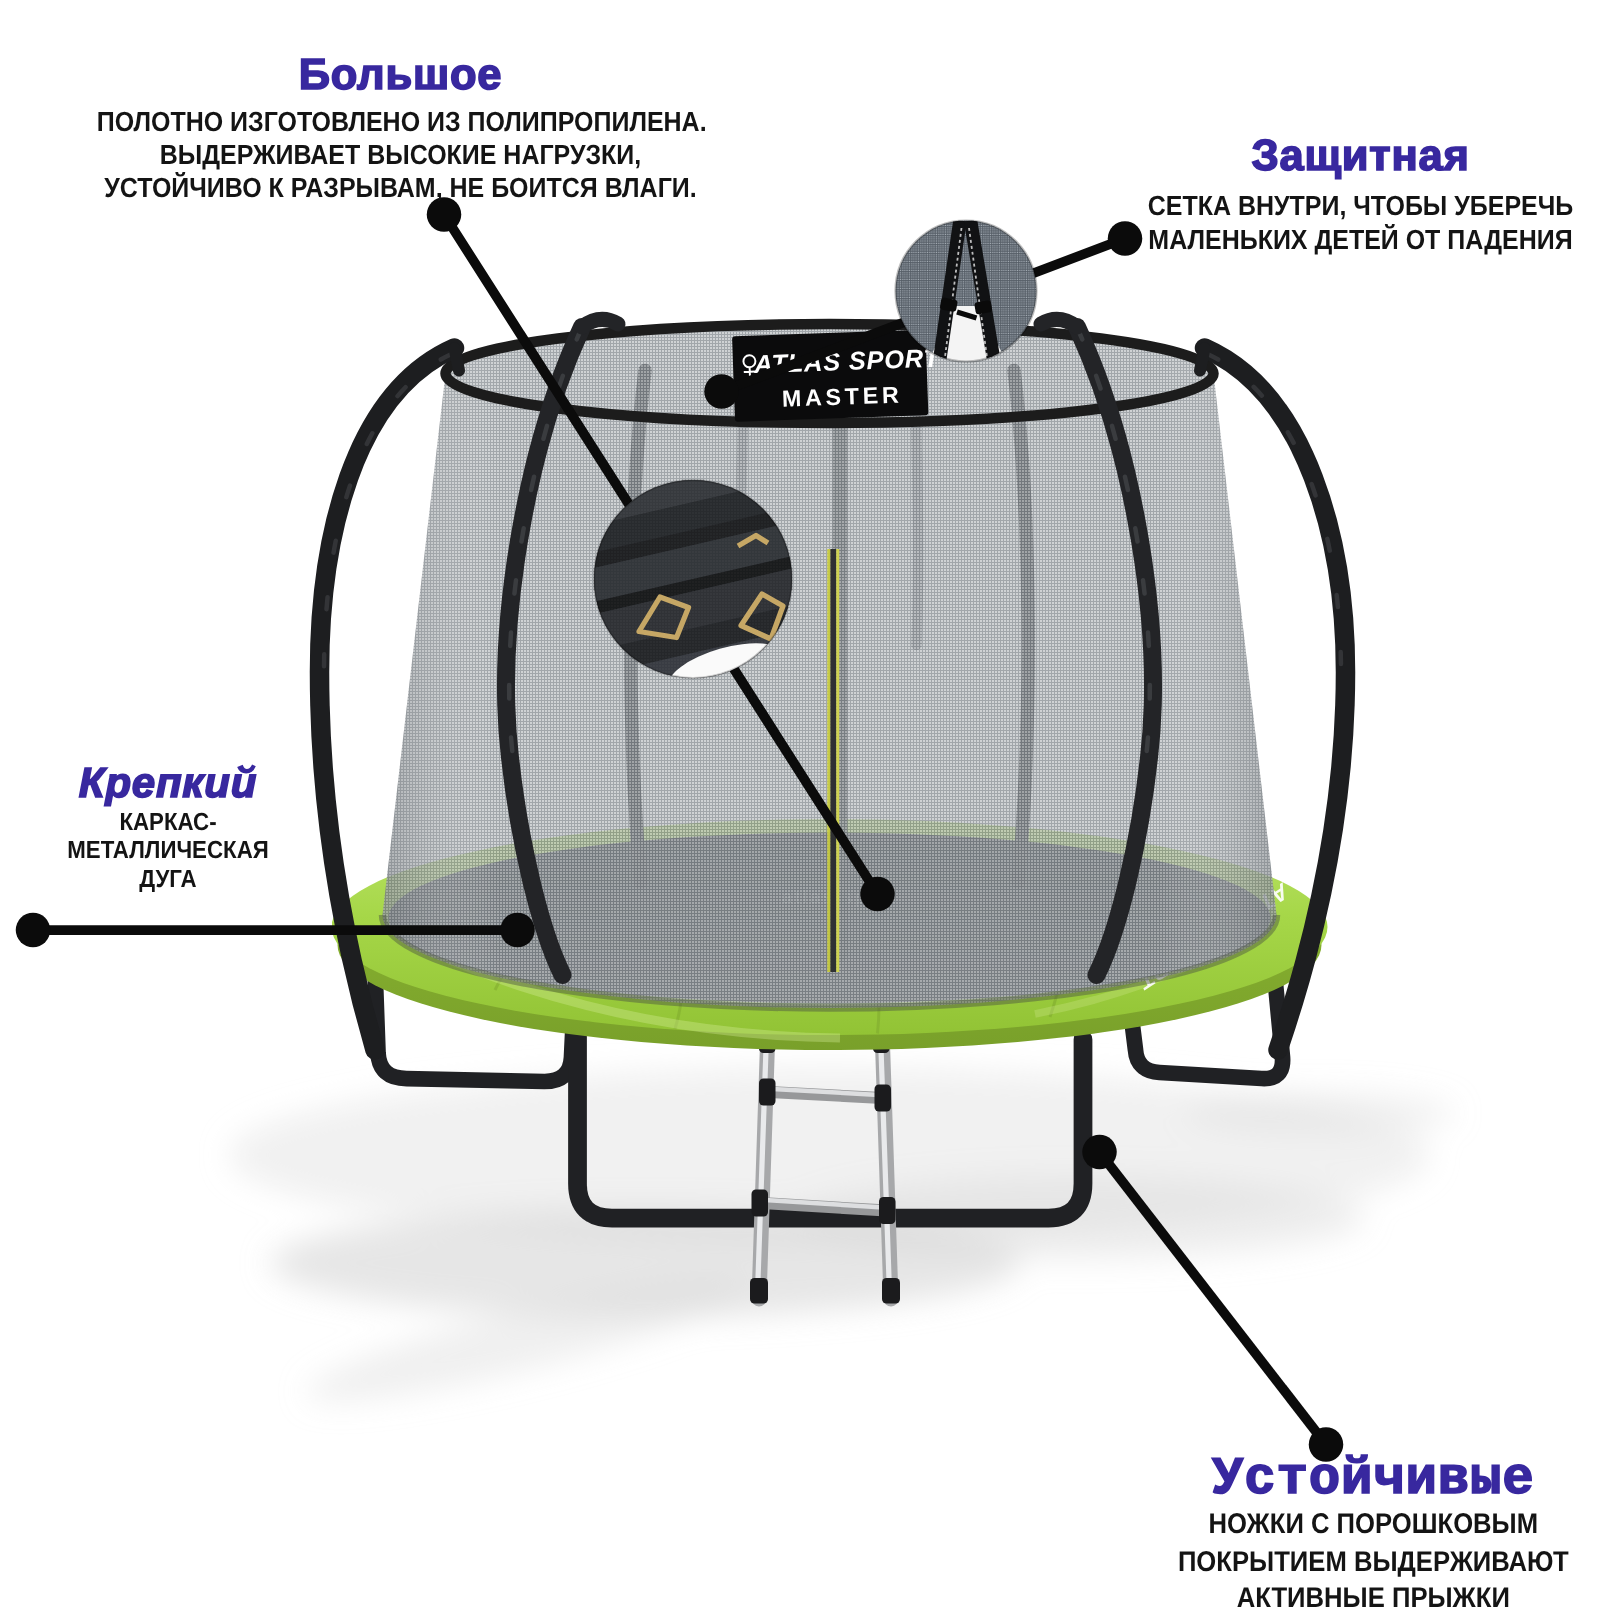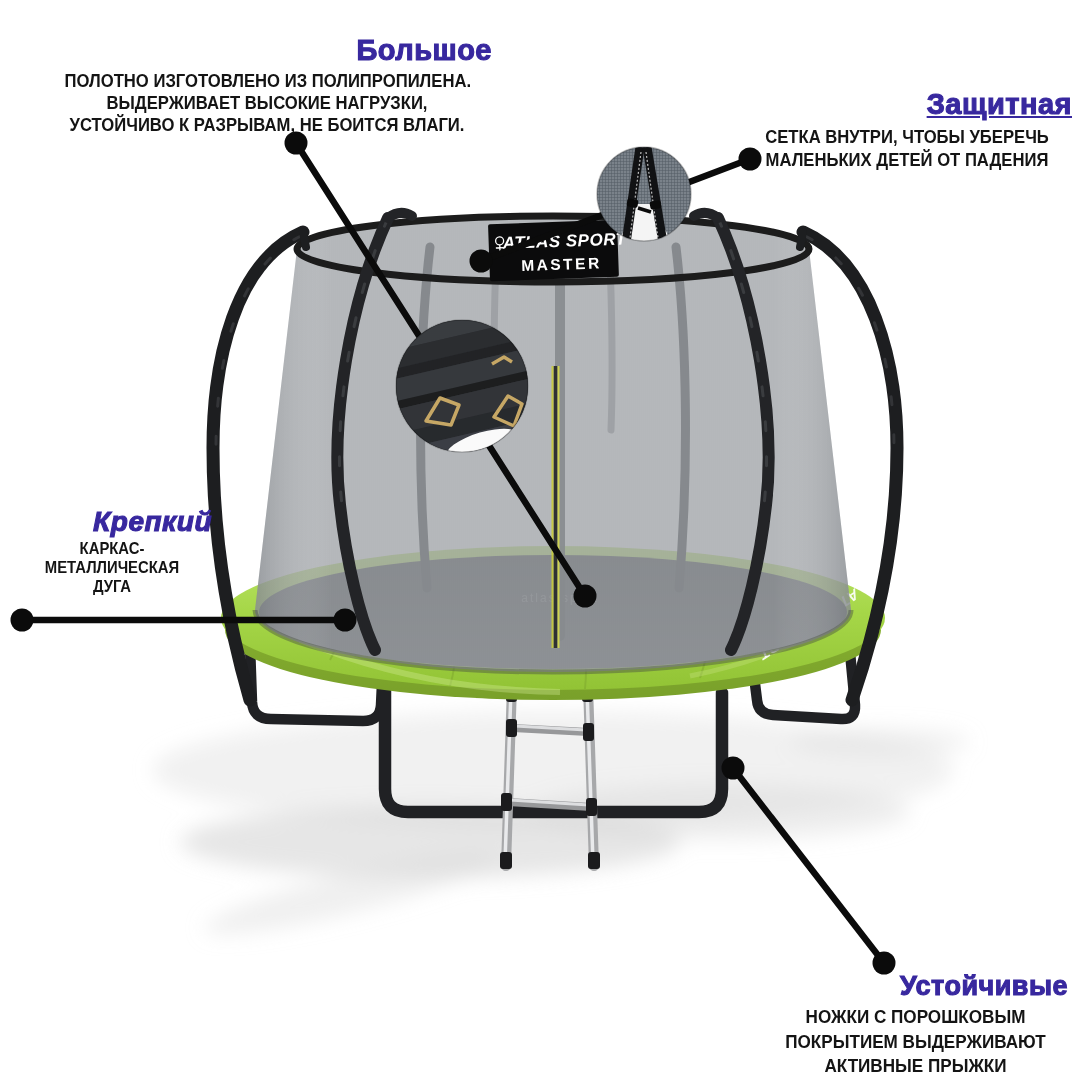--- a/index.html
+++ b/index.html
@@ -1,34 +1,34 @@
 <!DOCTYPE html>
 <html><head>
 <meta charset="utf-8">
 <style>
   html,body{margin:0;padding:0;background:#fff;}
   .stage{position:relative;width:1080px;height:1080px;background:#ffffff;overflow:hidden;
          font-family:"Liberation Sans", sans-serif;}
   .stage svg{position:absolute;left:0;top:0;}
   .callout{position:absolute;text-align:center;z-index:5;}
-  .co-title{color:#38289f;font-weight:700;letter-spacing:.5px;text-align:right;
+  .co-title{color:#38289f;font-weight:700;letter-spacing:.5px;
             -webkit-text-stroke:1.1px #38289f;}
   .co-body{color:#141414;font-weight:700;transform:scaleX(.9);transform-origin:50% 0;}
   .co-body div{white-space:nowrap;}
   #co-mat   {left:42px;  top:34px;  width:450px;}
   #co-mat   .co-title{font-size:29px;line-height:33px;}
   #co-mat   .co-body {font-size:18.5px;line-height:22px;margin-top:3px;}
   #co-net   {left:742px; top:88px;  width:330px;}
-  #co-net   .co-title{font-size:29px;line-height:33px;text-decoration:underline;}
+  #co-net   .co-title{font-size:29px;line-height:33px;}
   #co-net   .co-body {font-size:18.5px;line-height:23px;margin-top:4px;}
   #co-frame {left:12px;  top:506px; width:200px;}
   #co-frame .co-title{font-size:28px;line-height:31px;font-style:italic;}
   #co-frame .co-body {font-size:16.5px;line-height:19px;margin-top:2px;}
   #co-legs  {left:763px; top:970px; width:305px;}
-  #co-legs  .co-title{font-size:27px;line-height:33px;}
+  #co-legs  .co-title{font-size:35px;line-height:33px;font-family:Liberation Mono, monospace;}
   #co-legs  .co-body {font-size:19px;line-height:24.5px;margin-top:2px;}
 </style>
 </head>
 <body>
 
 <div class="stage">
 
 <svg width="1080" height="1080" viewBox="0 0 1080 1080">
   <defs>
     <pattern id="mesh" width="4" height="4" patternUnits="userSpaceOnUse">

